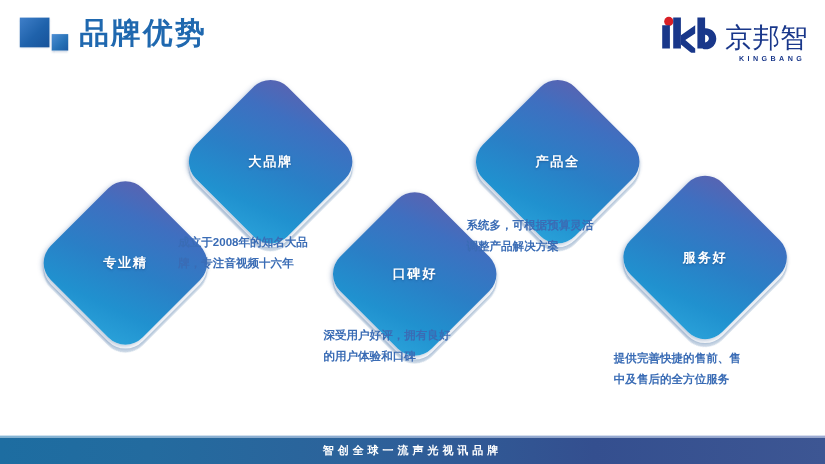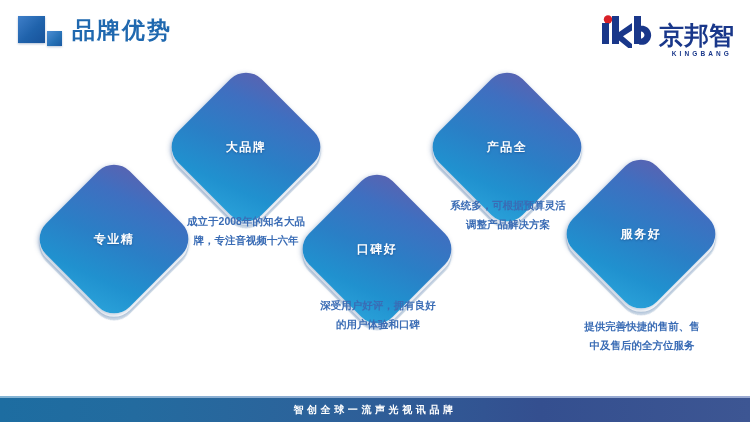--- a/index.html
+++ b/index.html
@@ -19,30 +19,30 @@
     background:linear-gradient(135deg,#3f7fc9 0%,#1f62ab 55%,#17529a 100%);
     box-shadow:0 1px 2px rgba(30,70,130,.35);
   }
   .sq-small{
     position:absolute;left:47px;top:31px;width:15px;height:15px;
     background:linear-gradient(135deg,#4d8ed4 0%,#2570b5 60%,#1b5ba3 100%);
     box-shadow:0 1px 2px rgba(30,70,130,.3);
   }
   .page-title{
     position:absolute;left:72px;top:15px;
-    font-size:23px;font-weight:bold;letter-spacing:2px;
+    font-size:27px;font-weight:bold;letter-spacing:2px;
     color:#1f68af;line-height:30px;white-space:nowrap;
   }
 
   
   .logo{position:absolute;right:16px;top:12px;height:36px;display:flex;align-items:flex-end;}
   .logo-mark{position:relative;height:34px;width:58px;}
   .logo-mark svg{display:block;}
   .logo-cn{
-    font-size:25px;font-weight:bold;color:#19378a;letter-spacing:0px;
+    font-size:25px;font-weight:normal;color:#19378a;letter-spacing:0px;
     line-height:26px;margin-left:3px;position:relative;
   }
   .logo-en{
     position:absolute;left:4px;bottom:-9px;
     font-size:6.5px;letter-spacing:3.1px;color:#19378a;font-weight:bold;
     white-space:nowrap;
   }
 
   
   .dia-wrap{position:absolute;width:118px;height:118px;}
@@ -69,21 +69,21 @@
     box-shadow:0 2px 5px rgba(40,80,140,.35);
   }
   .dia-label{
     position:absolute;left:0;top:0;width:100%;height:100%;
     display:flex;align-items:center;justify-content:center;
     color:#ffffff;font-size:12px;font-weight:bold;letter-spacing:1.5px;
     text-shadow:0 1px 2px rgba(20,55,110,.45);
     white-space:nowrap;
   }
   .caption{
-    position:absolute;width:168px;text-align:center;
+    position:absolute;width:168px;text-align:left;
     font-size:10.5px;line-height:19px;color:#3a6cb5;font-weight:bold;
   }
 
   
   #d1{left:55px;top:180px;}
   #c1{left:30px;top:285px;}
   #d2{left:187px;top:88px;}
   #c2{left:162px;top:212px;}
   #d3{left:318px;top:190px;}
   #c3{left:294px;top:296px;}

